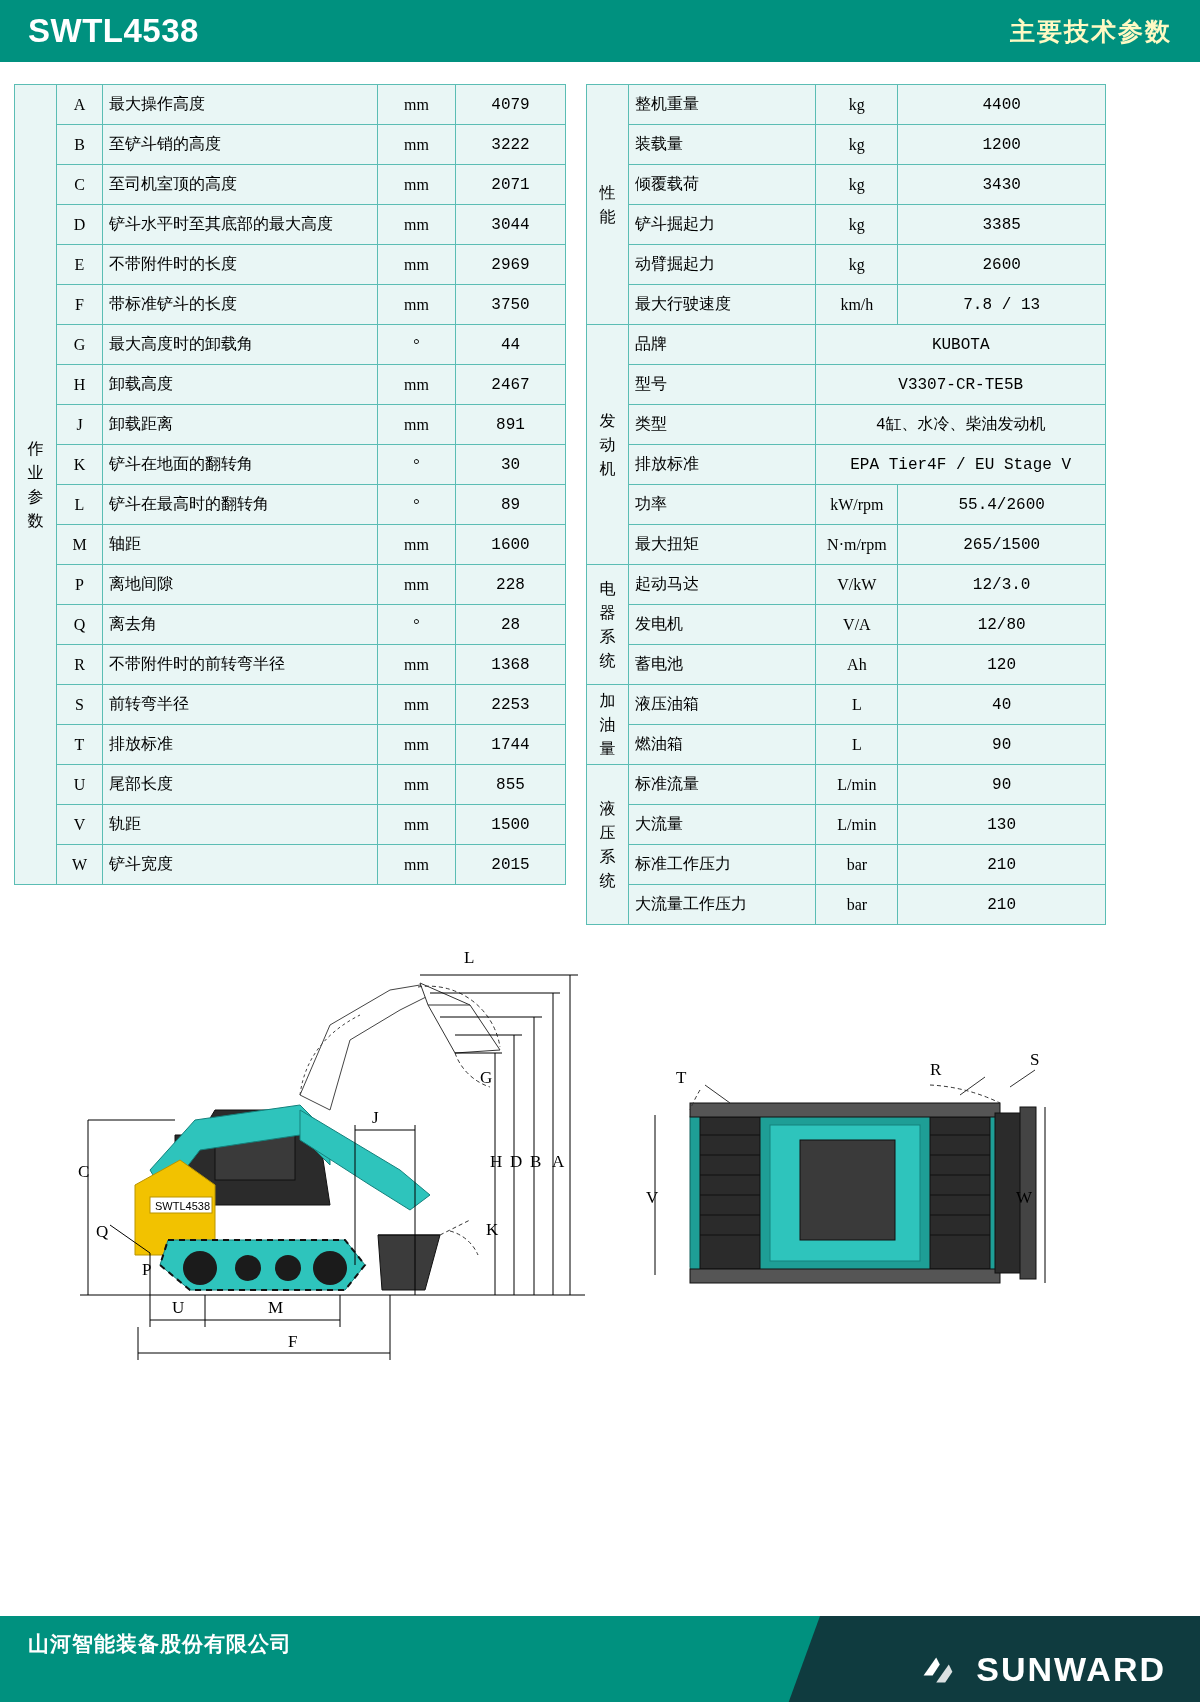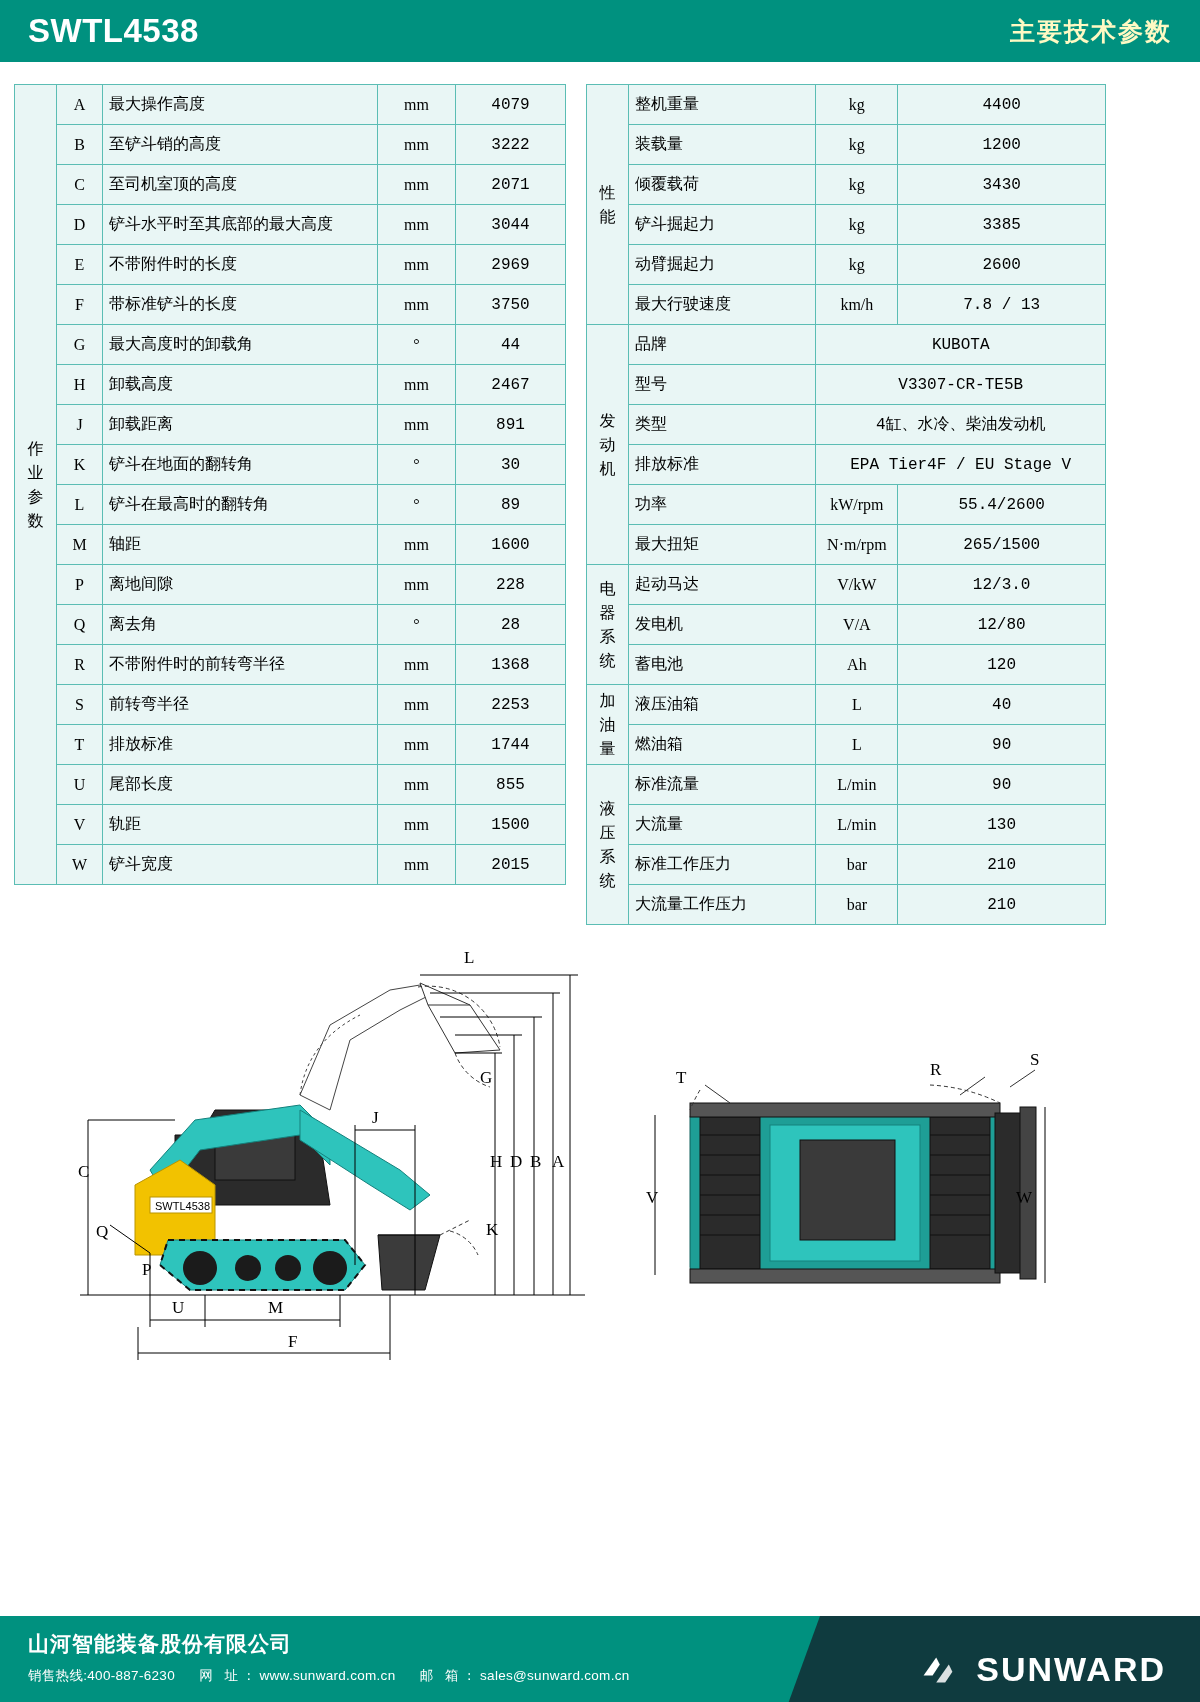--- a/index.html
+++ b/index.html
@@ -574,27 +574,20 @@
     <text x="646" y="268">V</text>
     <text x="1016" y="268">W</text>
   </g>
 </svg>
 </div>
 
 <div class="footer">
   <div class="footer-dark"></div>
   <div class="footer-info">
     <div class="footer-company">山河智能装备股份有限公司</div>
-    <div class="footer-line">
-      <span>销售热线:</span><span>400-887-6230</span>
-      &nbsp;&nbsp;&nbsp;&nbsp;
-      <span class="lbl">网    址：</span><span>www.sunward.com.cn</span>
-      &nbsp;&nbsp;&nbsp;&nbsp;
-      <span class="lbl">邮    箱：</span><span>sales@sunward.com.cn</span>
-    </div>
   </div>
   <div class="footer-logo">
     <svg class="logo-mark" viewBox="0 0 40 40">
       <path d="M4 26 L18 6 L22 14 L14 26 Z" fill="#ffffff"></path>
       <path d="M18 34 L32 14 L36 22 L28 34 Z" fill="#ffffff" opacity="0.85"></path>
     </svg>
     <span>SUNWARD</span>
   </div>
 </div>
 

